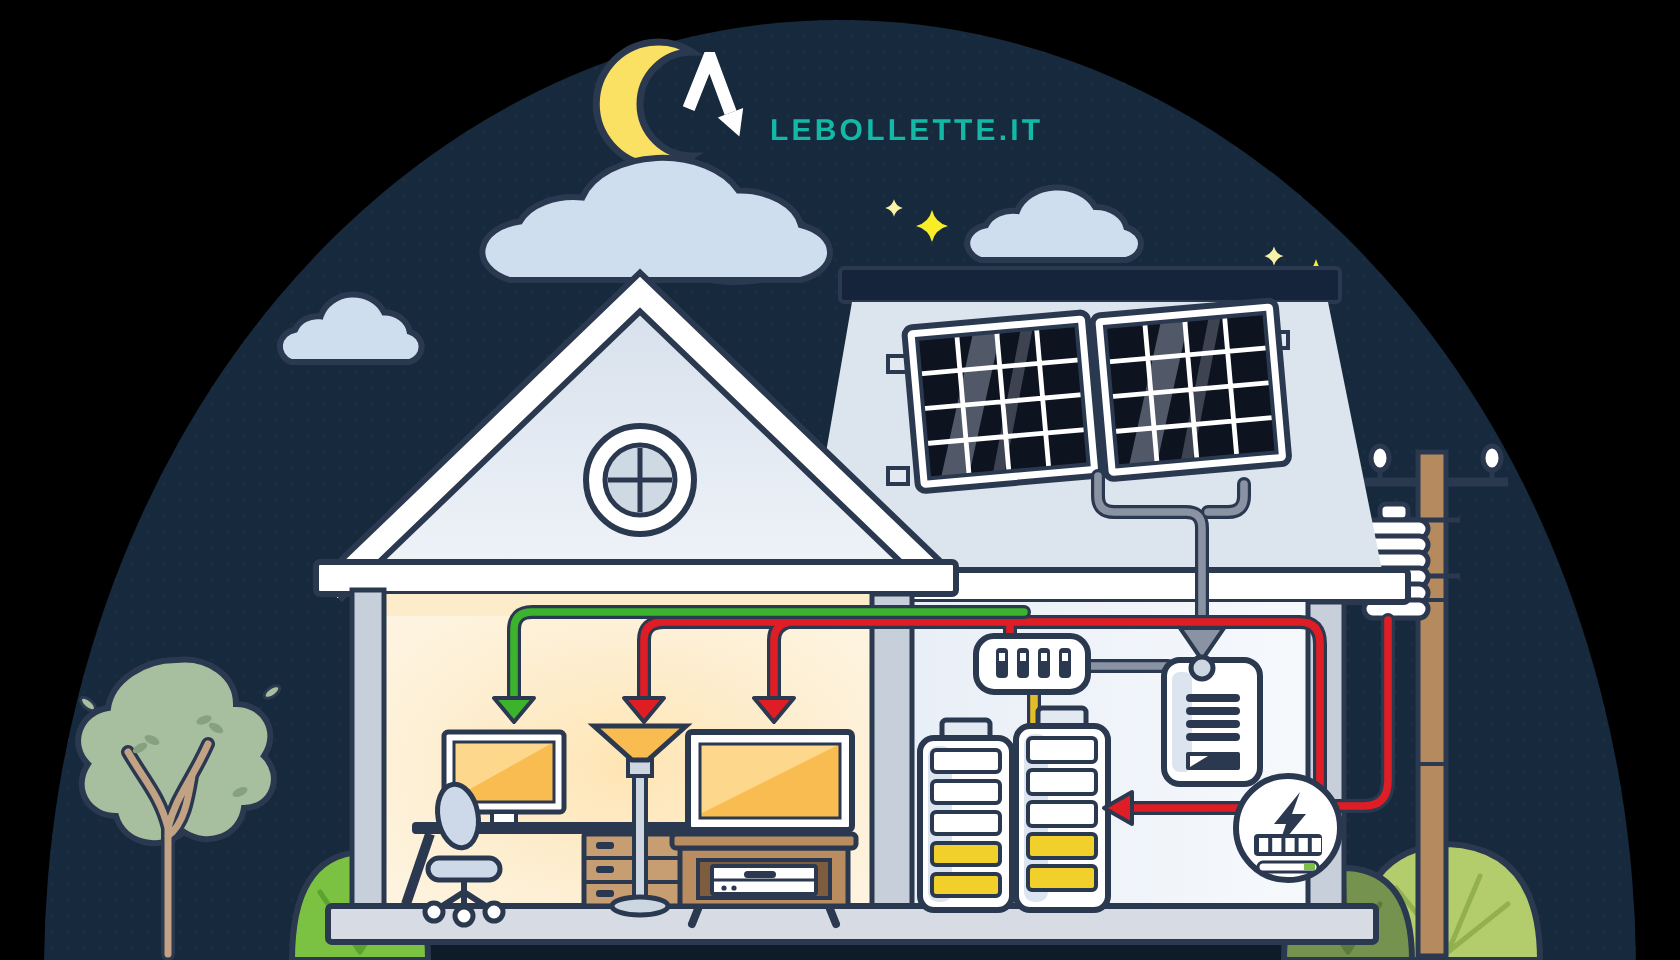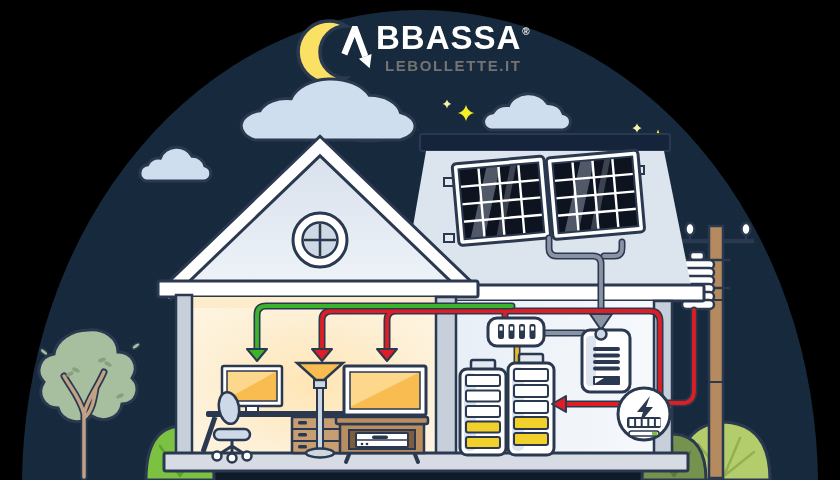--- a/index.html
+++ b/index.html
@@ -43,21 +43,21 @@
   .s-gray{stroke:var(--wire-gray)}.s-yel{stroke:var(--wire-yellow)}
   .s-trunk{stroke:var(--trunk)}.s-grid{stroke:#fff}
   .s-bushbl{stroke:var(--bush-bright-line)}.s-bushol{stroke:var(--bush-olive-line)}.s-bushll{stroke:var(--bush-light-line)}
   .wire-o{fill:none;stroke:var(--outline);stroke-width:7;stroke-linecap:round;stroke-linejoin:round}
   .wire{fill:none;stroke-width:3.8;stroke-linecap:round;stroke-linejoin:round}
   .ah{stroke:var(--outline);stroke-width:2;stroke-linejoin:round}
   
   .brand-name{position:absolute;left:376px;top:19px;color:#fff;font-size:33px;font-weight:bold;
               letter-spacing:1px;white-space:nowrap;}
   .reg{font-size:10px;font-weight:bold;display:inline-block;transform:translateY(-14px);margin-left:1px;}
-  .brand-tagline{position:absolute;left:385px;top:57px;color:#737373;font-size:15px;font-weight:bold;
+  .brand-tagline{position:absolute;left:385px;top:57px;color:#14b8a6;font-size:15px;font-weight:bold;
                  letter-spacing:1.6px;white-space:nowrap;}
   .arrow-glyph{position:absolute;left:340px;top:26px;}
 </style>
 </head>
 <body>
 
 <div class="stage">
 
 <svg class="scene" width="840" height="480" viewBox="0 0 840 480">
   <defs>
@@ -335,16 +335,15 @@
     <rect x="655.9" y="419" width="4.6" height="7" class="f-white"></rect>
     <rect x="629" y="431" width="30" height="5" rx="2.5" class="f-white s-out" stroke-width="1.5"></rect>
     <rect x="652" y="432" width="5.5" height="3" class="f-bushb"></rect>
   </g>
 </svg>
 
 <svg class="arrow-glyph" width="38" height="44" viewBox="0 0 36 42">
   <path d="M4,27 L14,2 L24,29" fill="none" stroke="#ffffff" stroke-width="6" stroke-linecap="butt" stroke-linejoin="miter"></path>
   <polygon points="30,26.7 17.9,31.3 28.2,40.3" fill="#ffffff"></polygon>
 </svg>
-<div class="brand-name"><span>BBASSA</span><span class="reg">®</span></div>
 <div class="brand-tagline">LEBOLLETTE.IT</div>
 
 </div>
 
 </body></html>

